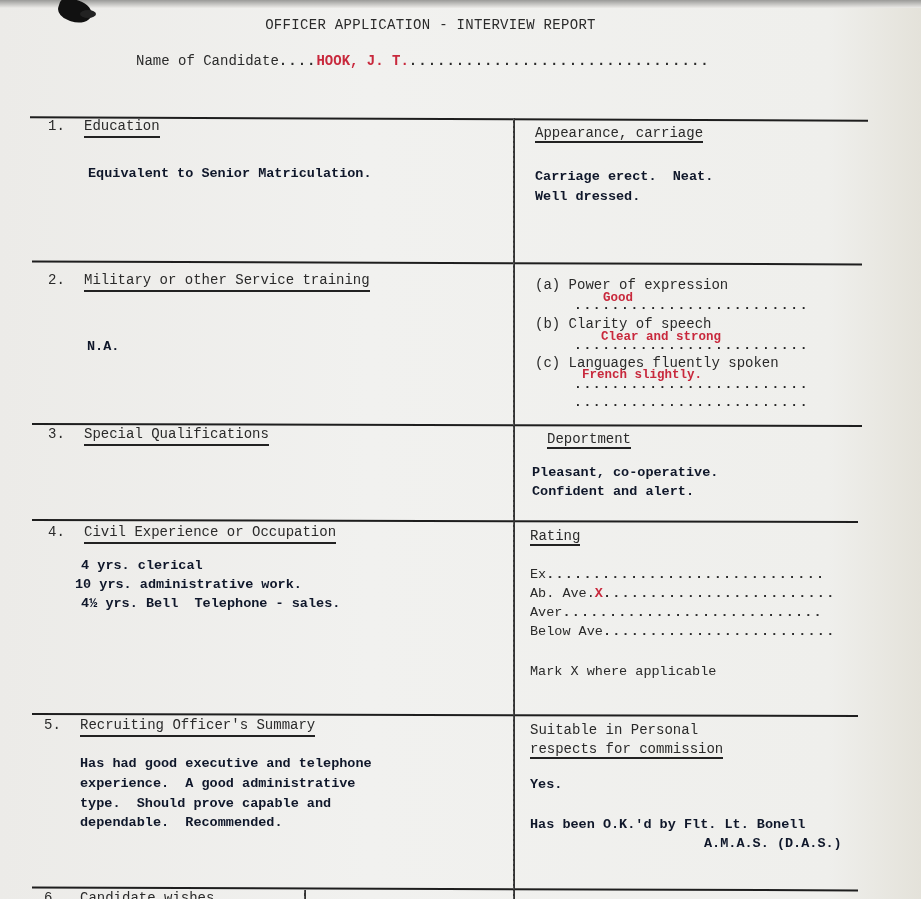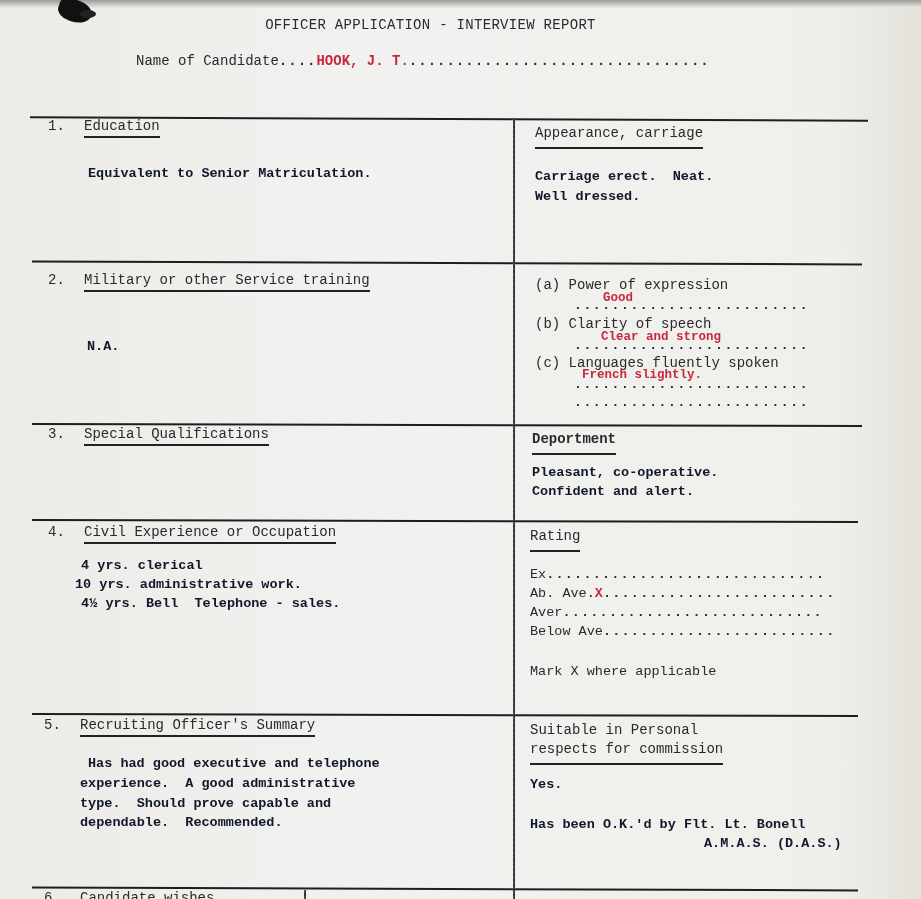--- a/index.html
+++ b/index.html
@@ -20,21 +20,21 @@
     .name-row { position:absolute; top:53px; left:136px; font-size:14px; white-space:nowrap; }
     .red { color:#c8283c; font-weight:bold; }
     .dots { letter-spacing:1px; font-weight:bold; }
     .hline { position:absolute; height:2px; background:#1e1e1e; }
     .vline { position:absolute; width:1px; background:#333; border-left:1px dashed #555; }
     .sec-label { position:absolute; font-size:14px; white-space:nowrap; }
     .sec-label .num { display:inline-block; width:36px; }
     .sec-label .u { border-bottom:2px solid #222; padding-bottom:2px; }
     .ans { position:absolute; font-size:13.5px; font-weight:bold; color:#0f172a; line-height:20px; white-space:pre; }
     .rlabel { position:absolute; font-size:14px; white-space:nowrap; }
-    .rlabel .u { border-bottom:2px solid #222; padding-bottom:6px; }
+    .rlabel .u { border-bottom:2px solid #222; padding-bottom:0; }
     .dotline { position:absolute; font-size:13px; font-weight:bold; letter-spacing:1.6px; white-space:nowrap; color:#222; }
     .over { position:absolute; font-size:12.5px; font-weight:bold; color:#c8283c; white-space:nowrap; }
     .rate { position:absolute; font-size:13.5px; white-space:nowrap; }
     .rate .d { font-weight:bold; letter-spacing:1.2px; }
   </style>
 </head>
 <body>
 
 <div class="paper"></div>
 <div class="topshade"></div>
@@ -80,42 +80,42 @@
 
 <div class="rlabel" style="left:535px;top:355px;">(c) Languages fluently spoken</div>
 <div class="over" style="left:582px;top:368px;">French slightly.</div>
 <div class="dotline" style="left:574px;top:377px;">.........................</div>
 <div class="dotline" style="left:574px;top:395px;">.........................</div>
 
 <div class="sec-label" style="left:48px;top:426px;">
   <span class="num">3.</span><span class="u">Special Qualifications</span>
 </div>
 
-<div class="rlabel" style="left:532px;top:431px;font-weight:bold;"><span class="u">Deportment</span></div>
+<div class="rlabel" style="left:547px;top:431px;"><span class="u">Deportment</span></div>
 <div class="ans" style="left:532px;top:463px;">Pleasant, co-operative.</div>
 <div class="ans" style="left:532px;top:482px;">Confident and alert.</div>
 
 <div class="sec-label" style="left:48px;top:524px;">
   <span class="num">4.</span><span class="u">Civil Experience or Occupation</span>
 </div>
 <div class="ans" style="left:73px;top:556px;"> 4 yrs. clerical</div>
 <div class="ans" style="left:75px;top:575px;">10 yrs. administrative work.</div>
 <div class="ans" style="left:73px;top:594px;"> 4½ yrs. Bell  Telephone - sales.</div>
 
 <div class="rlabel" style="left:530px;top:528px;"><span class="u">Rating</span></div>
 <div class="rate" style="left:530px;top:567px;"><span>Ex</span><span class="d">..............................</span></div>
 <div class="rate" style="left:530px;top:586px;"><span>Ab. Ave.</span><span class="red">X</span><span class="d">.........................</span></div>
 <div class="rate" style="left:530px;top:605px;"><span>Aver</span><span class="d">............................</span></div>
 <div class="rate" style="left:530px;top:624px;"><span>Below Ave</span><span class="d">.........................</span></div>
 <div class="rate" style="left:530px;top:664px;">Mark X where applicable</div>
 
 <div class="sec-label" style="left:44px;top:717px;">
   <span class="num">5.</span><span class="u">Recruiting Officer's Summary</span>
 </div>
-<div class="ans" style="left:88px;top:754px;">Has had good executive and telephone</div>
+<div class="ans" style="left:80px;top:754px;">Has had good executive and telephone</div>
 <div class="ans" style="left:80px;top:774px;">experience.  A good administrative</div>
 <div class="ans" style="left:80px;top:794px;">type.  Should prove capable and</div>
 <div class="ans" style="left:80px;top:813px;">dependable.  Recommended.</div>
 
 <div class="rlabel" style="left:530px;top:722px;">Suitable in Personal</div>
 <div class="rlabel" style="left:530px;top:741px;"><span class="u">respects for commission</span></div>
 <div class="ans" style="left:530px;top:775px;">Yes.</div>
 <div class="ans" style="left:530px;top:815px;text-align:right;">Has been O.K.'d by Flt. Lt. Bonell</div>
 <div class="ans" style="left:704px;top:834px;">A.M.A.S. (D.A.S.)</div>
 

